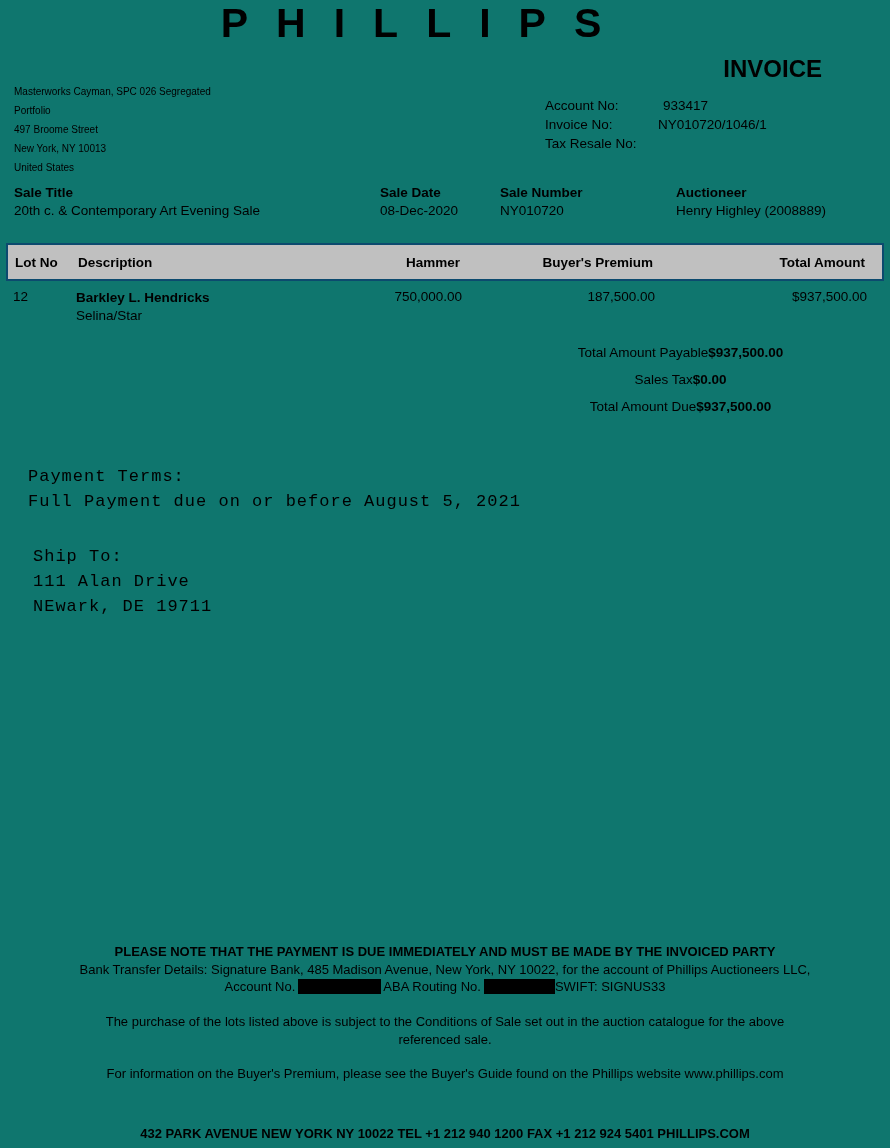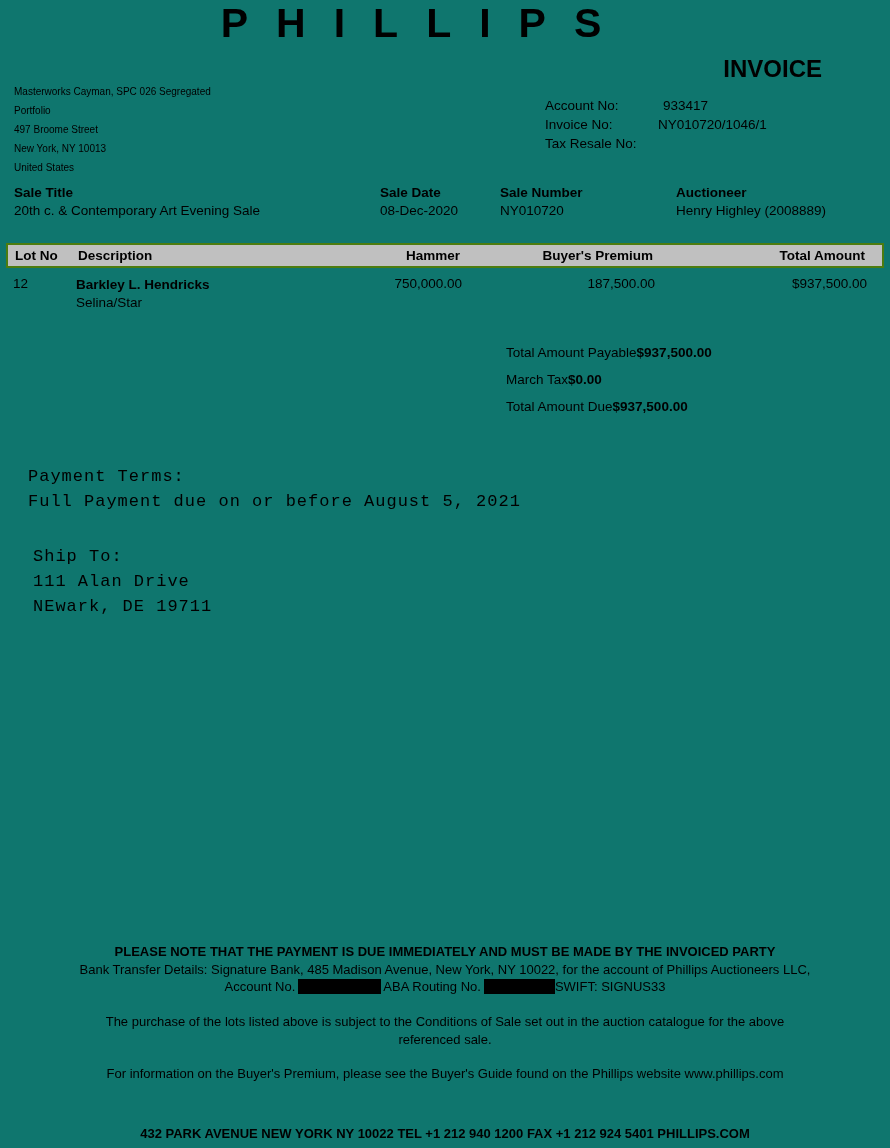--- a/index.html
+++ b/index.html
@@ -25,31 +25,31 @@
   .sale-col { position:absolute; top:0; }
   .sale-col .lbl { font-weight:bold; line-height:18px; }
   .sale-col .val { line-height:18px; }
   .sale-col-1 { left:14px; }
   .sale-col-2 { left:380px; }
   .sale-col-3 { left:500px; }
   .sale-col-4 { left:676px; }
 
   .lots-table { position:absolute; top:243px; left:6px; width:878px; }
   .lots-header { display:grid; grid-template-columns:63px 1fr 120px 193px 212px;
-                 background:#c0c0c0; border:2px solid #4d7c0f; width:878px; height:25px;
+                 background:#c0c0c0; border:2px solid #0c4a6e; width:878px; height:38px;
                  align-items:center; font-weight:bold; font-size:13.5px;
                  padding:0 17px 0 7px; }
   .lots-row { display:grid; grid-template-columns:63px 1fr 120px 193px 212px;
               padding:8px 17px 0 7px; font-size:13.5px; }
   .cell-right { text-align:right; }
   .artist { font-weight:bold; line-height:18px; }
   .artwork-title { line-height:18px; font-weight:normal; }
 
   .totals { position:absolute; left:506px; top:345px; width:349px; font-size:13.5px; }
-  .totals-row { display:flex; justify-content:flex-start; height:27px; }
+  .totals-row { display:flex; justify-content:center; height:27px; }
   .totals-value { font-weight:bold; }
 
   .mono { font-family:"Liberation Mono", monospace; font-size:17px; letter-spacing:1px; line-height:25px; }
   .payment-terms { position:absolute; left:28px; top:464px; }
   .ship-to { position:absolute; left:33px; top:544px; }
 
   .footer-notice { position:absolute; top:943px; left:0; width:100%; text-align:center;
                    font-size:13px; line-height:17.5px; }
   .notice-bold { font-weight:bold; }
   .redact-inline { display:inline-block; height:15px; background:#000; vertical-align:-3px; }
@@ -132,21 +132,21 @@
       <span class="cell-right">$937,500.00</span>
     </div>
   </div>
 
   <div class="totals">
     <div class="totals-row">
       <span>Total Amount Payable</span>
       <span class="totals-value">$937,500.00</span>
     </div>
     <div class="totals-row">
-      <span>March Tax</span>
+      <span>Sales Tax</span>
       <span class="totals-value">$0.00</span>
     </div>
     <div class="totals-row">
       <span>Total Amount Due</span>
       <span class="totals-value">$937,500.00</span>
     </div>
   </div>
 
   <div class="payment-terms mono">
     <div>Payment Terms:</div>

